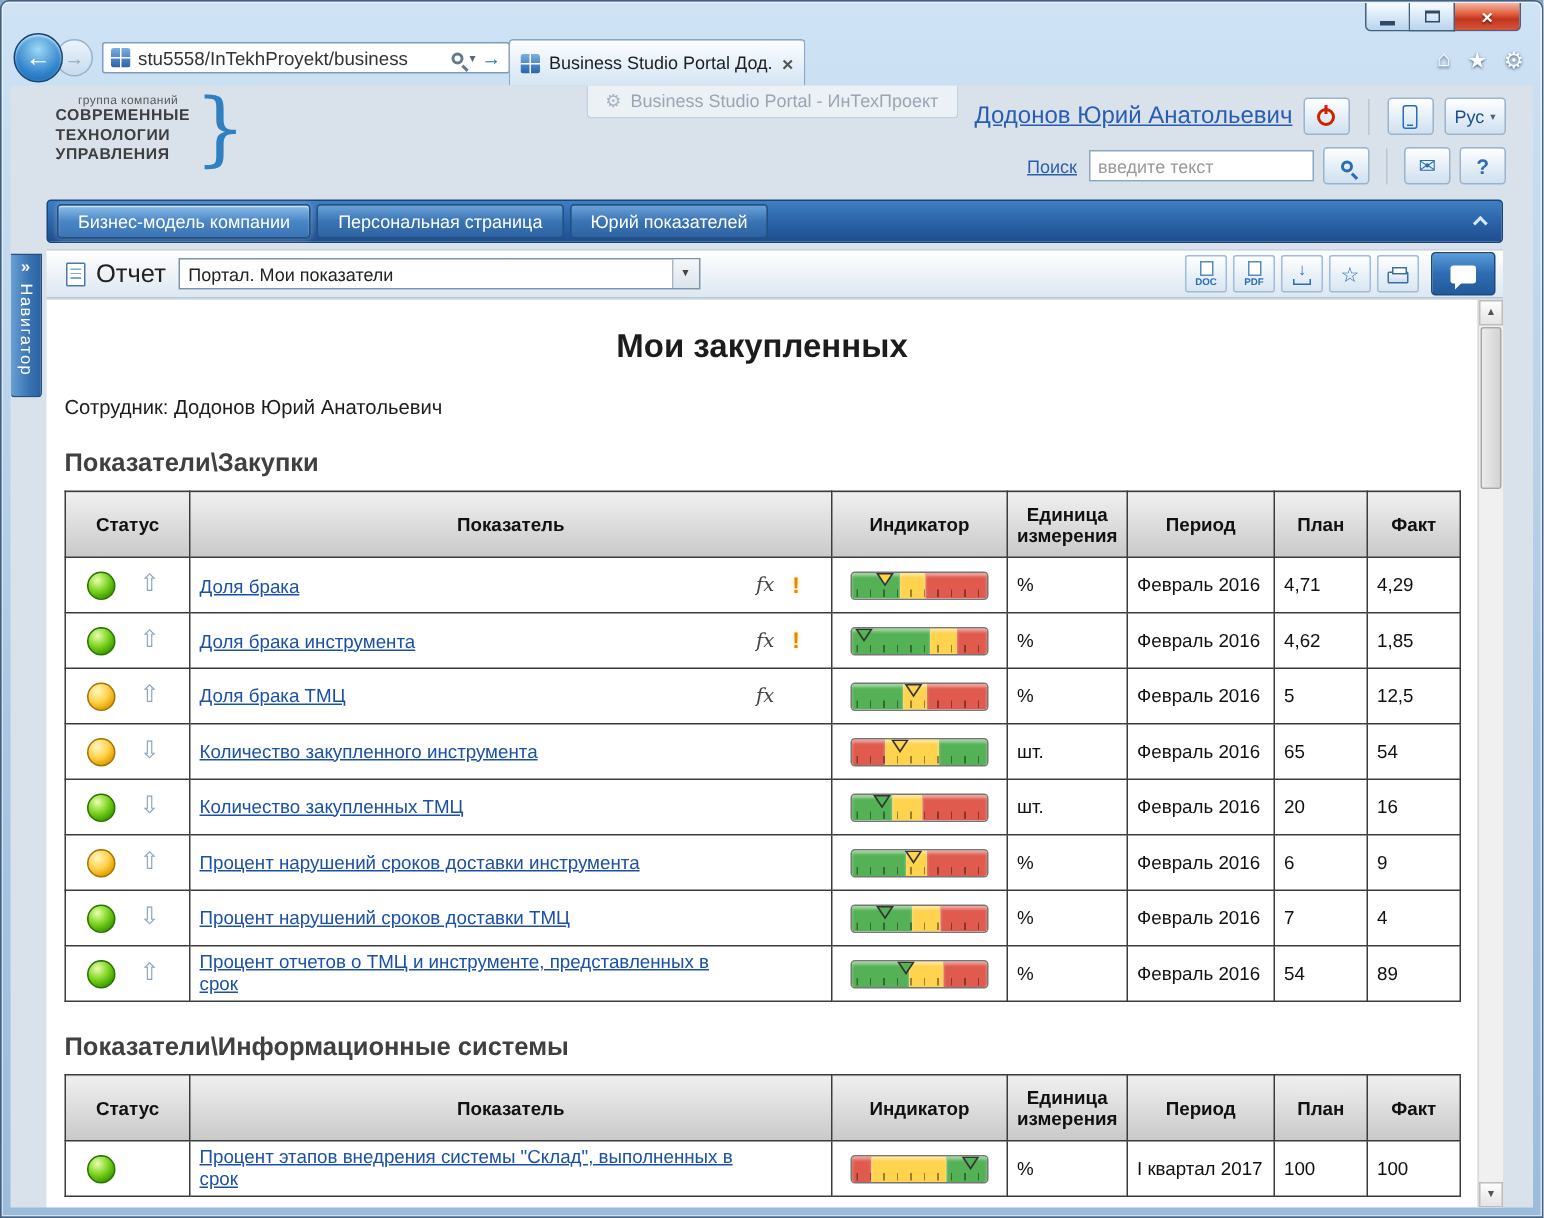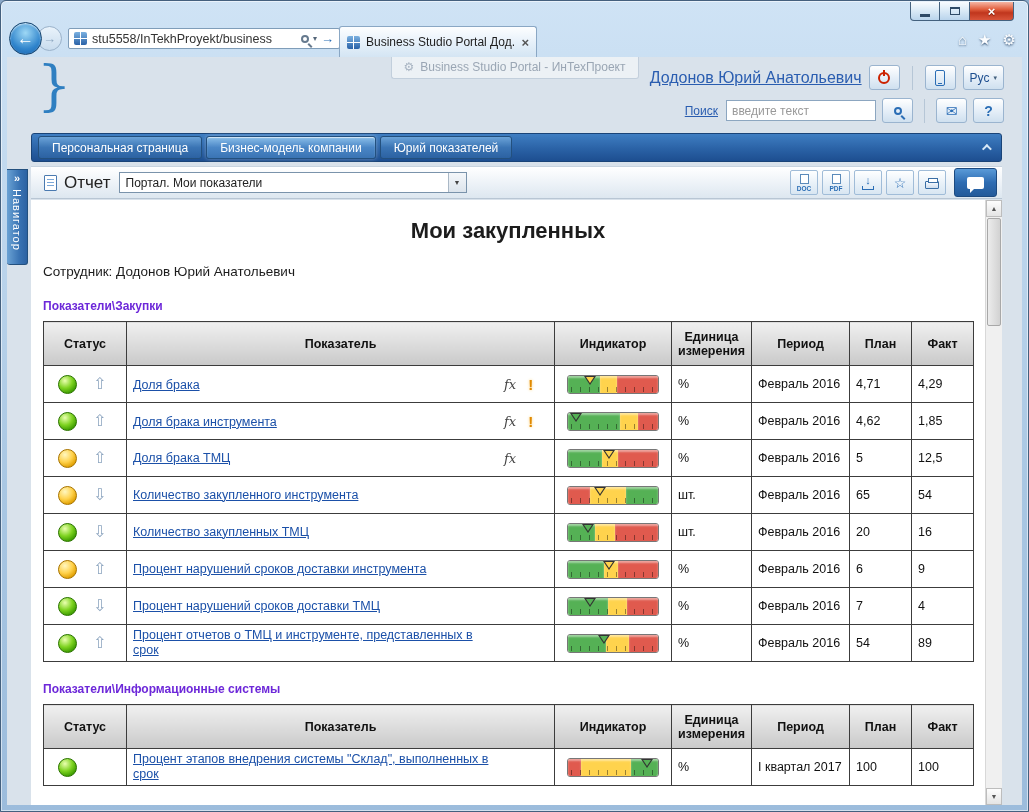--- a/index.html
+++ b/index.html
@@ -187,21 +187,21 @@
     border:1px solid #23507e; border-left:none; border-radius:0 0 3px 3px;
     display:flex; flex-direction:column; align-items:center; color:#fff; cursor:pointer;
   }
   .nav-expand { font-size:11px; font-weight:bold; margin-top:2px; }
   .nav-vert { writing-mode:vertical-rl; font-size:11px; margin-top:5px; letter-spacing:1px; }
   
   .content { position:absolute; top:143px; left:24px; right:20px; bottom:0; background:#fff; overflow:hidden; }
   .content-inner { position:absolute; inset:0 17px 0 0; padding:6px 10px 0 10px; overflow:hidden; }
   .report-title { font-size:22px; font-weight:bold; color:#1c1c1c; text-align:center; margin:12px 0 0; }
   .employee { font-size:13.5px; color:#1c1c1c; margin:20px 0 0 2px; }
-  .section-heading { font-size:12px; font-weight:bold; color:#6d28d9; margin:20px 0 8px 2px; }
+  .section-heading { font-size:17px; font-weight:bold; color:#404040; margin:20px 0 8px 2px; }
   table.report-table { border-collapse:collapse; table-layout:fixed; width:930px; margin-left:2px; background:#fff; }
   .report-table th {
     background:linear-gradient(#f0f0f0,#c9c9c9); border:1px solid #3c3c3c;
     font-size:12.5px; font-weight:bold; color:#111; padding:4px 3px; height:44px; text-align:center;
   }
   .report-table td { border:1px solid #3c3c3c; font-size:12.5px; color:#111; padding:2px 6px; height:37px; vertical-align:middle; }
   .status-wrap { display:flex; align-items:center; gap:16px; padding-left:8px; }
   .ball { width:19px; height:19px; border-radius:50%; flex:0 0 19px; }
   .ball.green { background:radial-gradient(circle at 35% 28%, #eaffb0, #7ed321 45%, #3c9b00 78%, #2b7400); border:1px solid #2b7400; }
   .ball.yellow { background:radial-gradient(circle at 35% 28%, #fff7c0, #ffd24d 45%, #e09f00 78%, #b97f00); border:1px solid #a87400; }
@@ -268,20 +268,26 @@
     <div class="chrome-right">
       <span class="cr-icon">⌂</span>
       <span class="cr-icon">★</span>
       <span class="cr-icon">⚙</span>
     </div>
   </div>
 
   <div class="page">
     <div class="site-header">
       <div class="logo">
+        <div class="logo-text">
+          <div class="logo-small">группа компаний</div>
+          <div class="logo-line">СОВРЕМЕННЫЕ</div>
+          <div class="logo-line">ТЕХНОЛОГИИ</div>
+          <div class="logo-line">УПРАВЛЕНИЯ</div>
+        </div>
         <div class="logo-brace">}</div>
       </div>
       <div class="ghost-title">
         <span class="ghost-gear">⚙</span>
         <span>Business Studio Portal - ИнТехПроект</span>
       </div>
       <div class="user-row">
         <a class="user-link" href="#">Додонов Юрий Анатольевич</a>
         <div class="hbtn">
             <span class="power"></span>
@@ -305,22 +311,22 @@
         <div class="hbtn">
             <span class="mail-ic">✉</span>
           </div>
         <div class="hbtn help">
             <span>?</span>
           </div>
       </div>
     </div>
 
     <div class="nav-bar">
+      <div class="nav-tab active">Бизнес-модель компании</div>
       <div class="nav-tab">Персональная страница</div>
-      <div class="nav-tab active">Бизнес-модель компании</div>
       <div class="nav-tab">Юрий показателей</div>
       <div class="nav-collapse">
           <i class="chev"></i>
         </div>
     </div>
 
     <div class="toolbar">
       <span class="report-icon"></span>
       <span class="report-label">Отчет</span>
       <div class="report-select">

